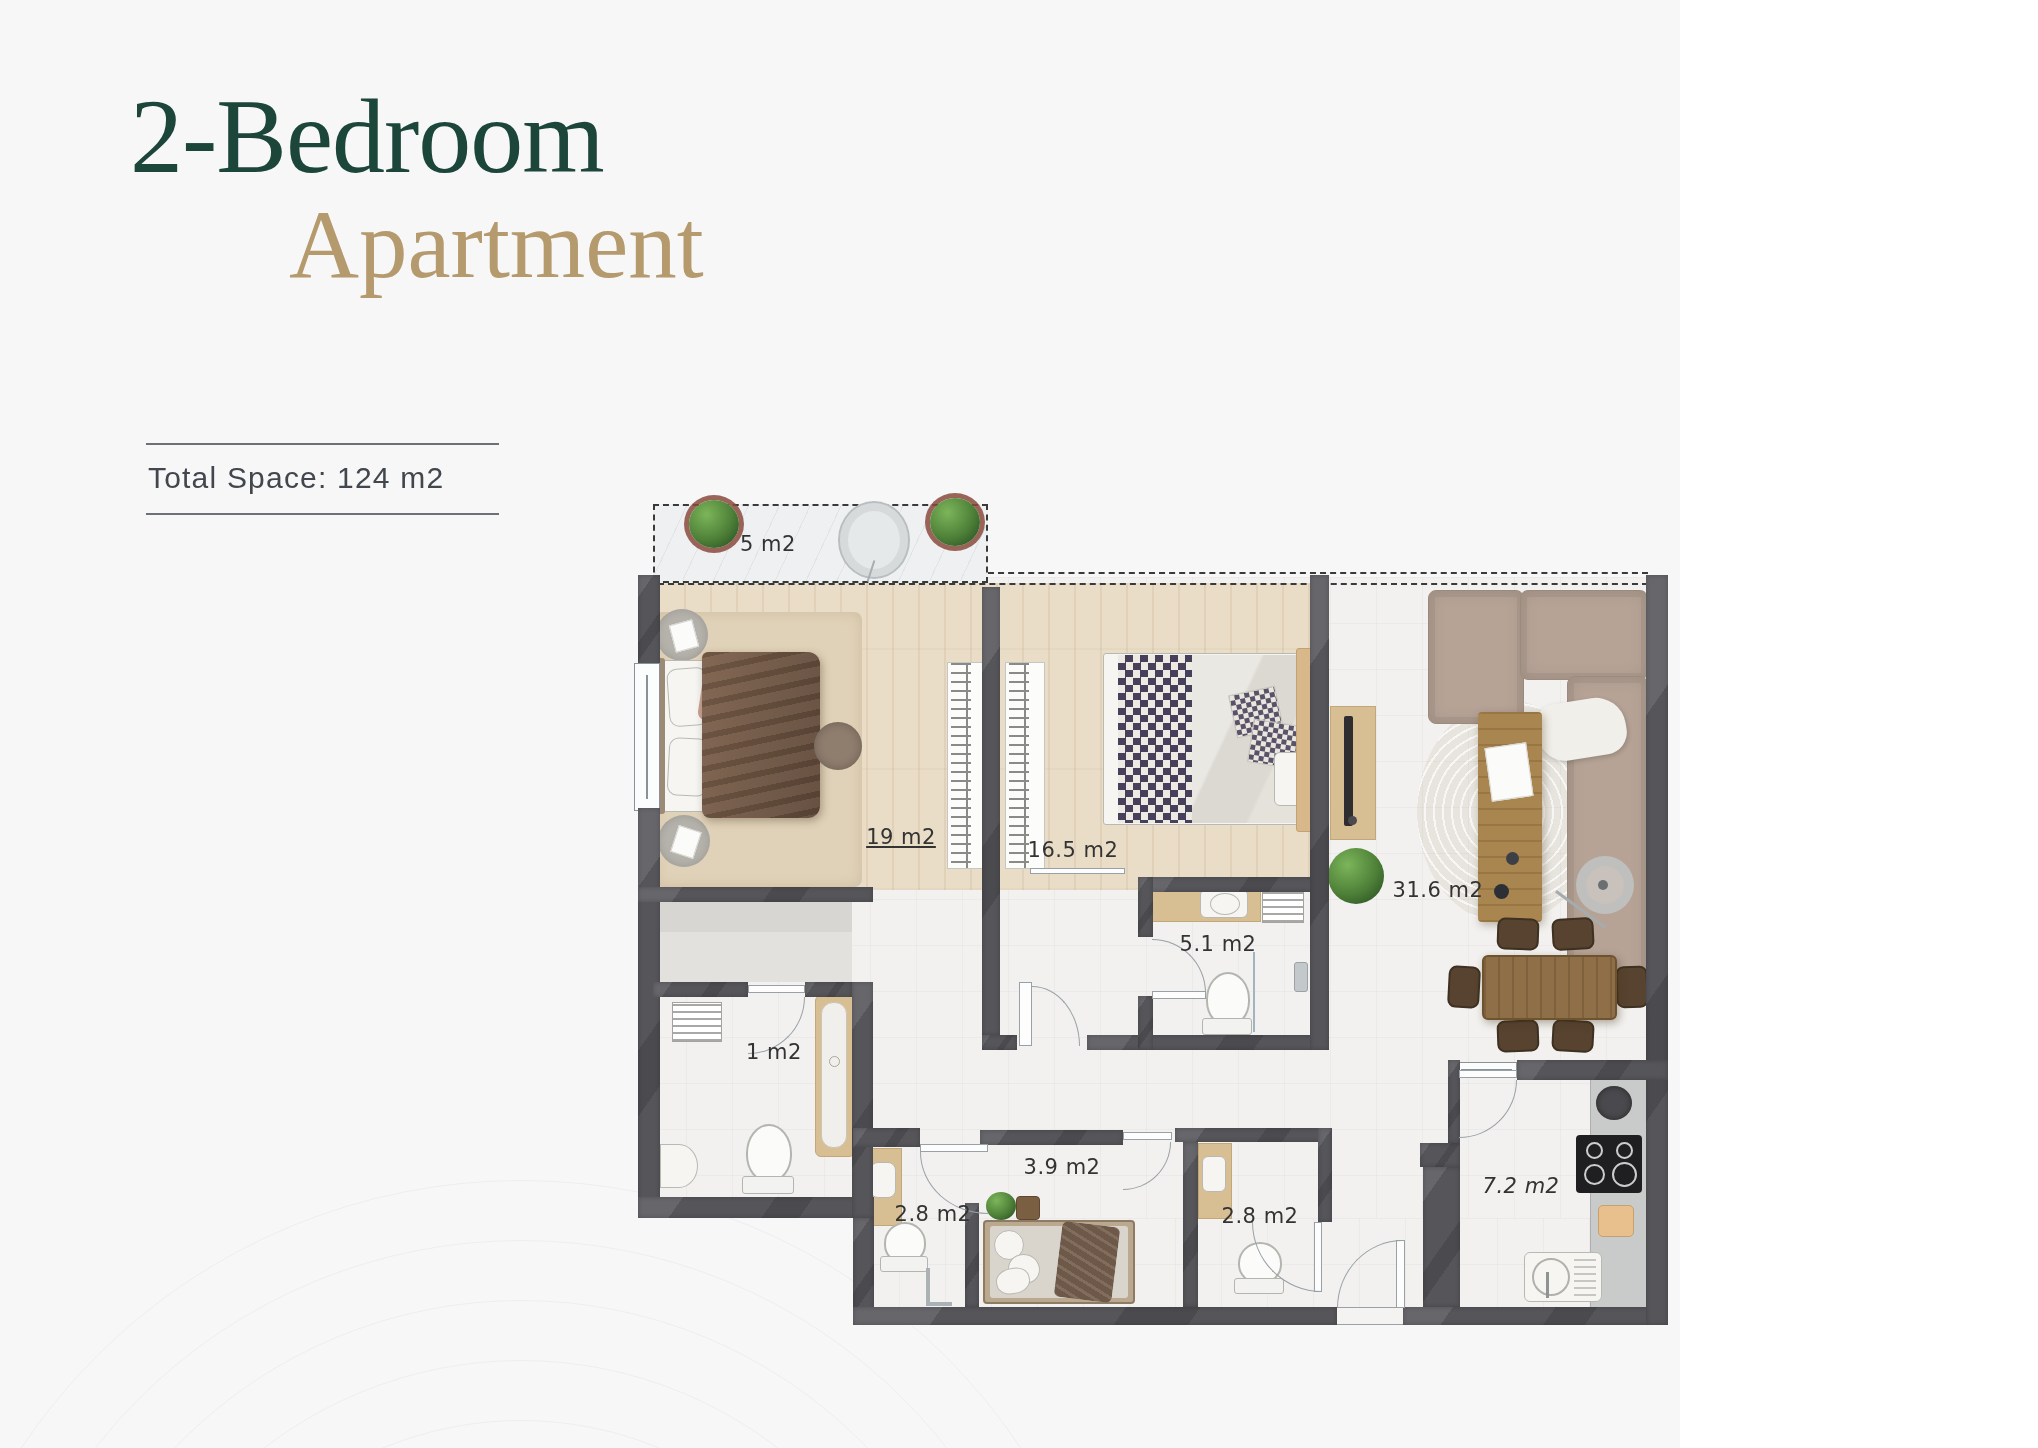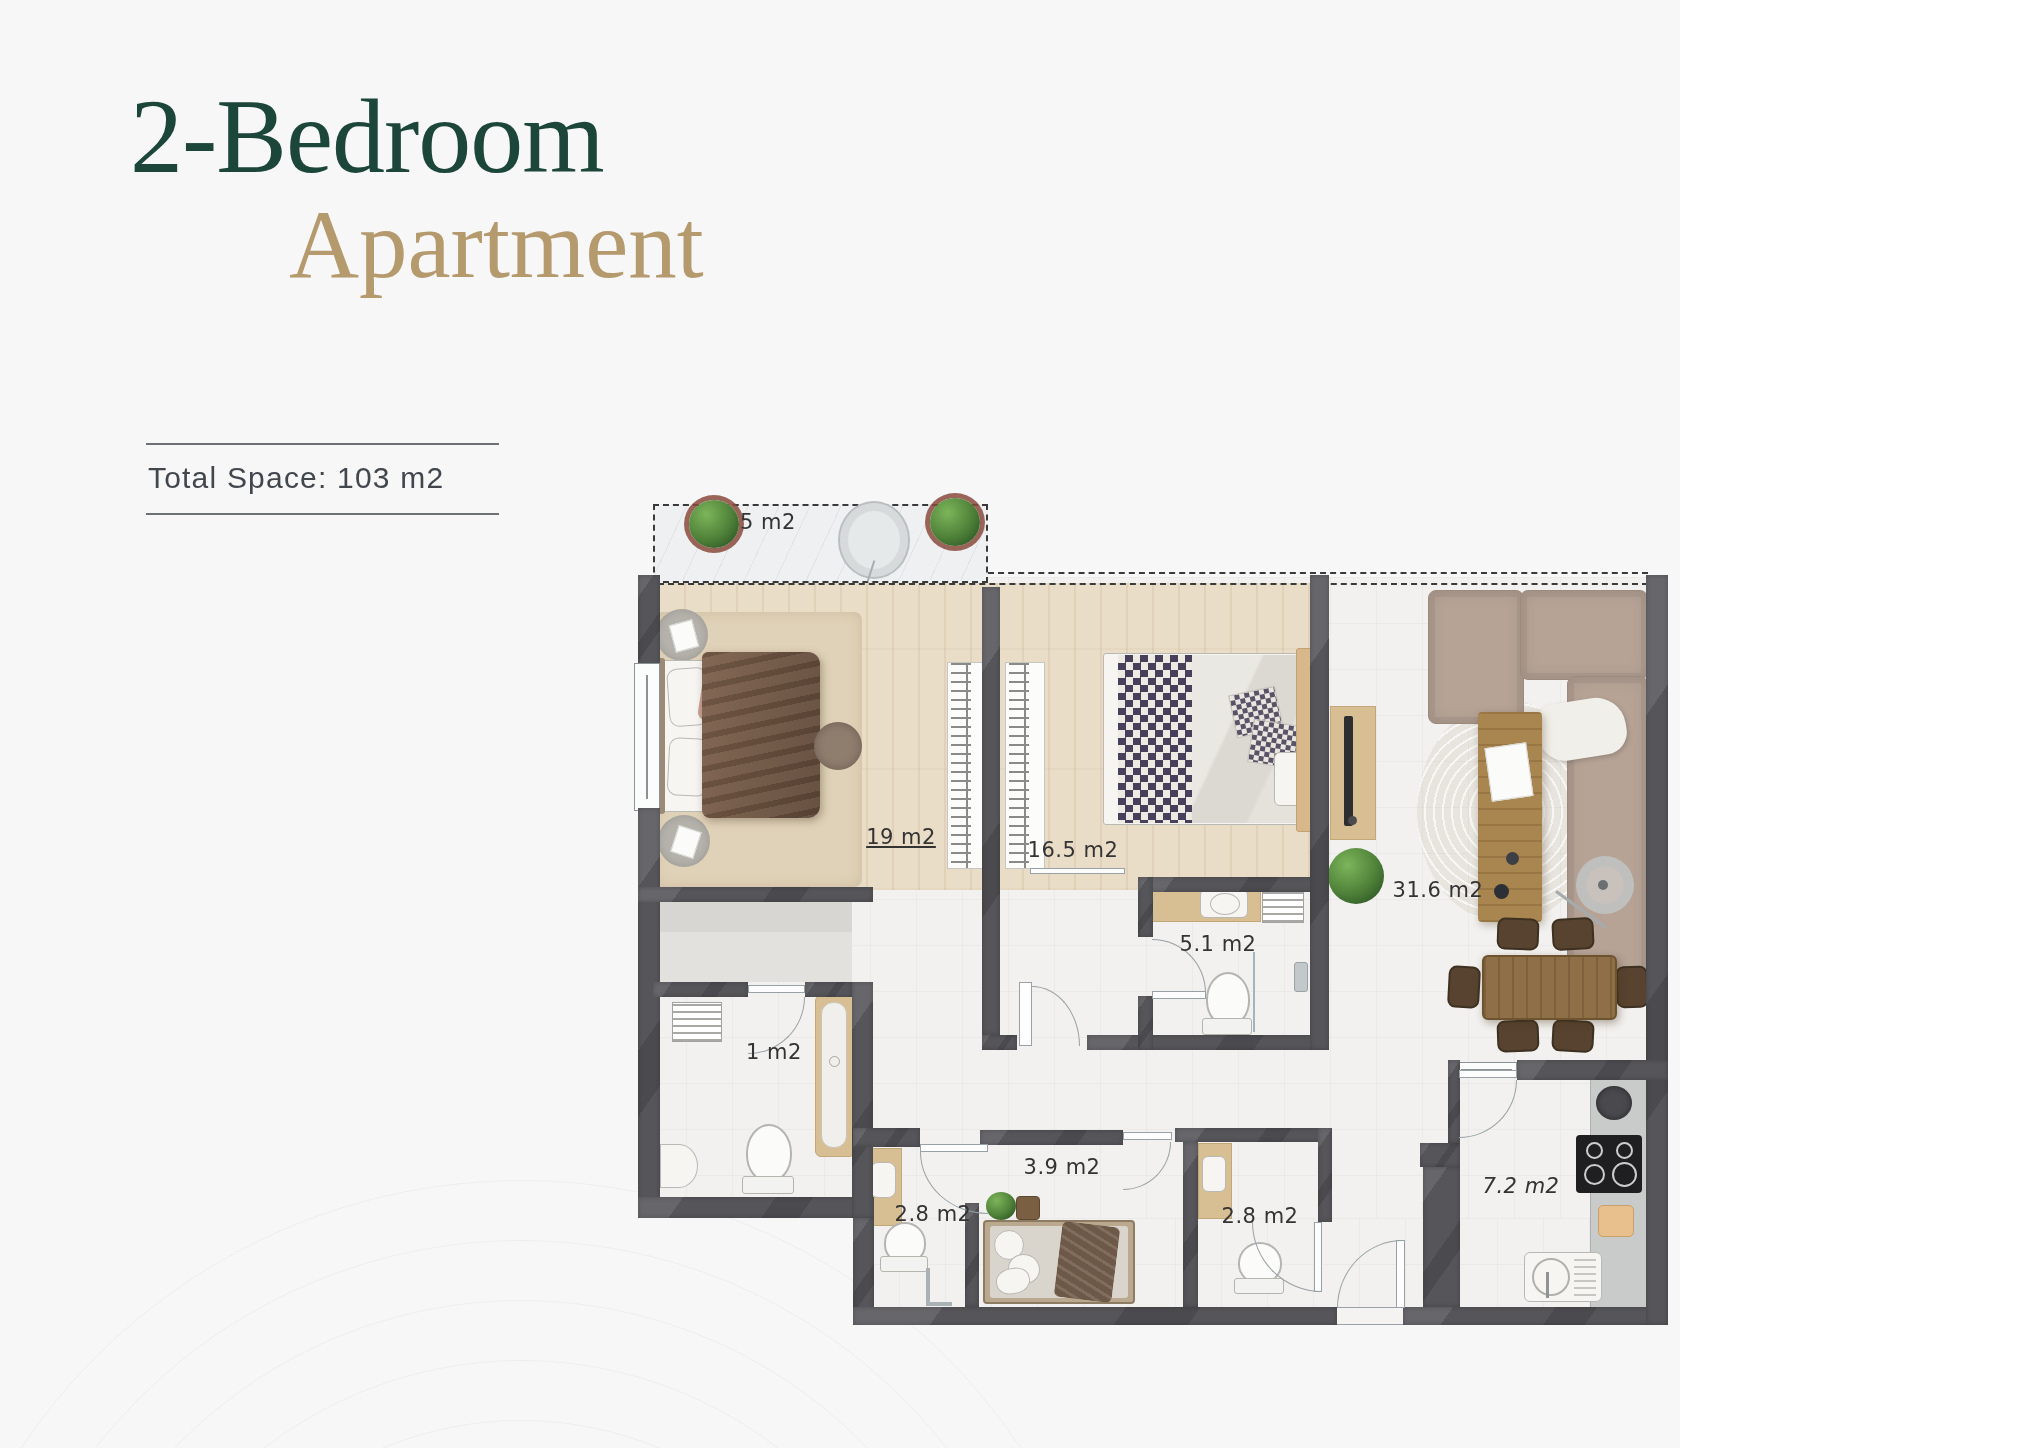--- a/index.html
+++ b/index.html
@@ -68,21 +68,21 @@
     <div class="ring" style="left:40px;top:1300px;width:960px;height:960px;"></div>
     <div class="ring" style="left:100px;top:1360px;width:840px;height:840px;"></div>
     <div class="ring" style="left:160px;top:1420px;width:720px;height:720px;"></div>
 
   </div>
 
   <div>
     <div class="title1" style="color:#1d463b;">2-Bedroom</div>
     <div class="title2" style="color:#b59a6e;">Apartment</div>
     <div class="total">
-      <span>Total Space: 103 m2</span>
+      <span>Total Space: 124 m2</span>
     </div>
   </div>
 
   <div>
 
     <div class="fl floor-main" style="left:640px;top:577px;width:1026px;height:641px;"></div>
     <div class="fl floor-main" style="left:853px;top:1218px;width:813px;height:107px;"></div>
     <div class="fl floor-wood" style="left:658px;top:583px;width:654px;height:307px;"></div>
     <div class="fl floor-grey" style="left:658px;top:902px;width:194px;height:80px;"></div>
     <div class="fl" style="left:658px;top:902px;width:194px;height:30px;background:#d7d6d3;"></div>
@@ -261,21 +261,21 @@
     <div class="leaf" style="left:1314px;top:1222px;width:8px;height:70px;"></div>
     <div class="arc bl" style="left:1252px;top:1222px;width:70px;height:70px;"></div>
 
     <div style="position:absolute;left:1337px;top:1307px;width:66px;height:18px;background:#f4f3f1;border-top:1.5px solid #98a1a6;border-bottom:1.5px solid #98a1a6;box-sizing:border-box;"></div>
     <div class="leaf" style="left:1396px;top:1240px;width:9px;height:68px;"></div>
     <div class="arc tl" style="left:1337px;top:1240px;width:66px;height:68px;"></div>
 
     <div class="leaf" style="left:1459px;top:1070px;width:58px;height:8px;"></div>
     <div class="arc br" style="left:1459px;top:1080px;width:58px;height:58px;"></div>
 
-    <span class="lab" style="left:768px;top:522px;">5 m2</span>
+    <span class="lab" style="left:768px;top:544px;">5 m2</span>
     <span class="lab" style="left:901px;top:837px;text-decoration:underline;">19 m2</span>
     <span class="lab" style="left:1073px;top:850px;">16.5 m2</span>
     <span class="lab" style="left:1218px;top:944px;">5.1 m2</span>
     <span class="lab" style="left:1438px;top:890px;">31.6 m2</span>
     <span class="lab" style="left:774px;top:1052px;">1 m2</span>
     <span class="lab" style="left:1062px;top:1167px;">3.9 m2</span>
     <span class="lab" style="left:933px;top:1214px;">2.8 m2</span>
     <span class="lab" style="left:1260px;top:1216px;">2.8 m2</span>
     <span class="lab" style="left:1521px;top:1186px;font-style:italic;">7.2 m2</span>
   </div>

